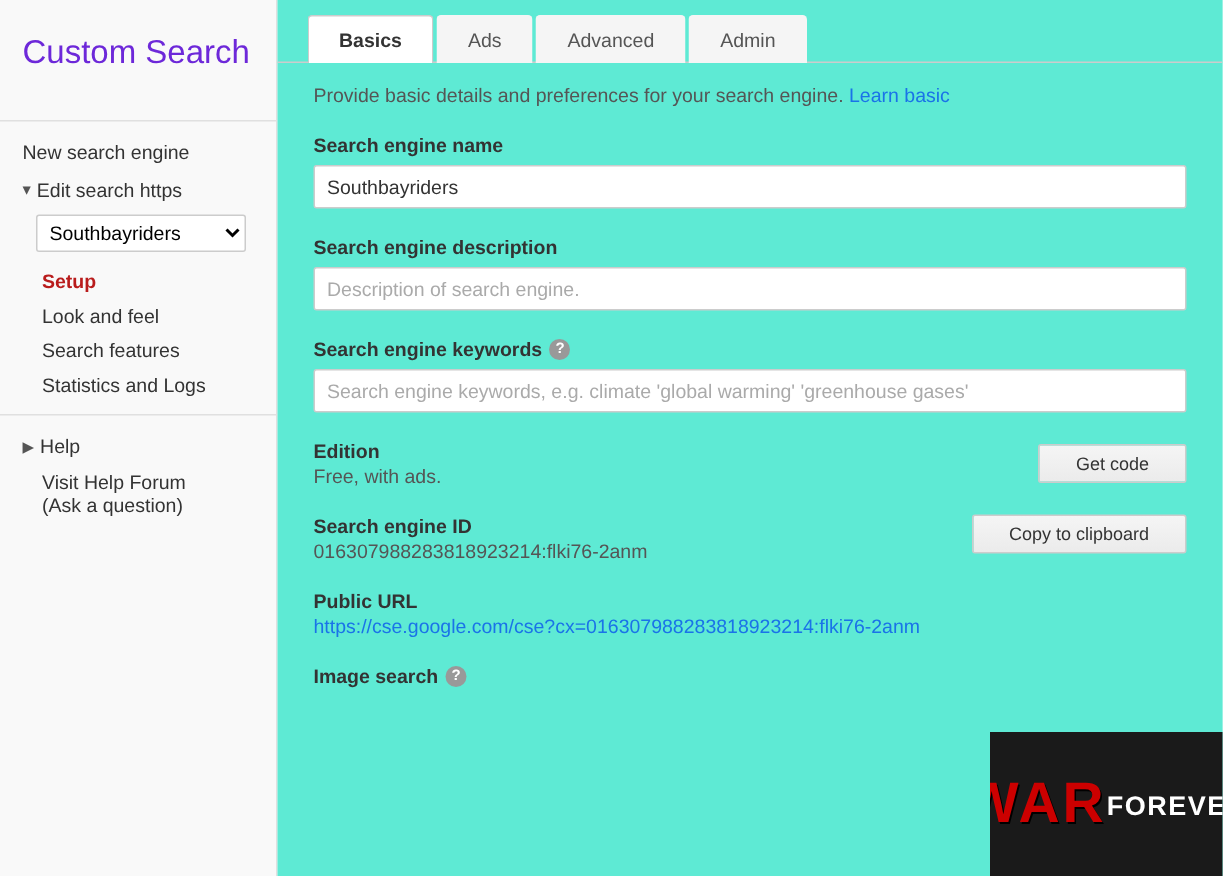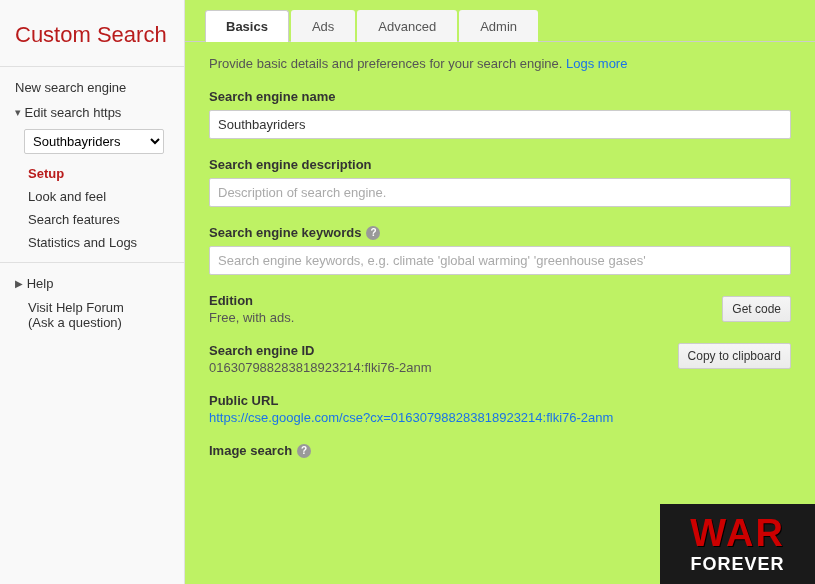--- a/index.html
+++ b/index.html
@@ -3,39 +3,39 @@
   <meta charset="utf-8">
   <style>
     * { box-sizing: border-box; margin: 0; padding: 0; }
     body { font-family: Arial, sans-serif; font-size: 13px; color: #333; background: #fff; width: 815px; height: 584px; overflow: hidden; }
 
     
     .container { display: flex; height: 100%; }
 
     
     .sidebar { width: 185px; min-width: 185px; padding: 10px 0; border-right: 1px solid #e0e0e0; background: #f9f9f9; }
-    .app-title { color: #b91c1c; font-size: 22px; font-weight: normal; padding: 12px 15px 18px 15px; border-bottom: 1px solid #e0e0e0; margin-bottom: 8px; }
+    .app-title { color: #6d28d9; font-size: 22px; font-weight: normal; padding: 12px 15px 32px 15px; border-bottom: 1px solid #e0e0e0; margin-bottom: 8px; }
 
     .sidebar-item { padding: 5px 15px; cursor: pointer; color: #333; font-size: 13px; }
     .sidebar-item.section-header { font-weight: normal; display: flex; align-items: center; gap: 4px; }
 
     .sidebar-divider { border: none; border-top: 1px solid #e0e0e0; margin: 8px 0; }
 
     .engine-selector-wrap { padding: 4px 10px 8px 24px; }
     select.engine-selector { width: 140px; padding: 3px 4px; font-size: 13px; border: 1px solid #ccc; border-radius: 2px; background: #fff; }
 
     .sub-item { padding: 4px 15px 4px 28px; cursor: pointer; color: #333; }
     .sub-item.active { color: #b91c1c; font-weight: bold; }
 
     .help-section { margin-top: 8px; }
     .help-header { display: flex; align-items: center; gap: 4px; padding: 5px 15px; cursor: pointer; }
     .small-arrow { font-size: 10px; color: #555; }
 
     
-    .main { flex: 1; padding: 0; overflow-y: auto; background: #bef264; }
+    .main { flex: 1; padding: 0; overflow-y: auto; background: #5eead4; }
 
     
     .tabs { display: flex; border-bottom: 1px solid #ccc; padding: 0 20px; margin-top: 10px; }
     .tab { padding: 8px 20px; cursor: pointer; font-size: 13px; color: #555; border: 1px solid transparent; border-bottom: none; margin-bottom: -1px; background: #f5f5f5; margin-right: 2px; border-radius: 3px 3px 0 0; }
     .tab.active { background: #fff; border-color: #ccc; color: #333; font-weight: bold; }
 
     
     .content { padding: 14px 24px 20px 24px; }
     .subtitle { color: #555; font-size: 13px; margin-bottom: 18px; }
     .subtitle a { color: #1a73e8; text-decoration: none; }
@@ -63,32 +63,32 @@
     .engine-id-info .label { font-weight: bold; font-size: 13px; }
     .engine-id-info .value { color: #555; font-size: 13px; margin-top: 2px; }
 
     .public-url-section { margin-bottom: 18px; display: flex; justify-content: space-between; align-items: flex-start; max-width: 620px; }
     .public-url-info .label { font-weight: bold; font-size: 13px; }
     .public-url-info .value { margin-top: 2px; }
     .public-url-info .value a { color: #1a73e8; text-decoration: none; font-size: 13px; }
 
     .image-search-section .label { font-weight: bold; font-size: 13px; display: flex; align-items: center; gap: 5px; }
 
-    .btn { padding: 5px 9px; font-size: 12px; border: 1px solid #ccc; border-radius: 2px; background: linear-gradient(#f5f5f5, #ebebeb); cursor: pointer; color: #333; white-space: nowrap; }
+    .btn { padding: 5px 24px; font-size: 12px; border: 1px solid #ccc; border-radius: 2px; background: linear-gradient(#f5f5f5, #ebebeb); cursor: pointer; color: #333; white-space: nowrap; }
 
     
     .watermark {
       position: absolute;
       bottom: 0;
       right: 0;
       width: 155px;
-      height: 80px;
+      height: 96px;
       background: #1a1a1a;
       display: flex;
-      flex-direction: column;
+      flex-direction: row;
       align-items: center;
       justify-content: center;
       overflow: hidden;
     }
     .watermark-war { color: #cc0000; font-size: 38px; font-weight: 900; letter-spacing: 2px; line-height: 1; font-family: Impact, Arial Black, sans-serif; text-shadow: 1px 1px 0 #000; }
     .watermark-forever { color: #fff; font-size: 18px; font-weight: 900; letter-spacing: 1px; font-family: Impact, Arial Black, sans-serif; margin-top: 2px; }
 
     .arrow-icon { font-size: 11px; color: #555; }
   </style>
 </head>
@@ -136,21 +136,21 @@
     <div class="tabs">
       <div class="tab active">Basics</div>
       <div class="tab">Ads</div>
       <div class="tab">Advanced</div>
       <div class="tab">Admin</div>
     </div>
 
     <div class="content">
       <p class="subtitle">
         <span>Provide basic details and preferences for your search engine.</span>
-        <a href="#">Logs more</a>
+        <a href="#">Learn basic</a>
       </p>
 
       <div class="field-section">
         <div class="field-label">
           <span>Search engine name</span>
         </div>
         <input type="text" class="form-input" value="Southbayriders" style="">
       </div>
 
       <div class="field-section">

